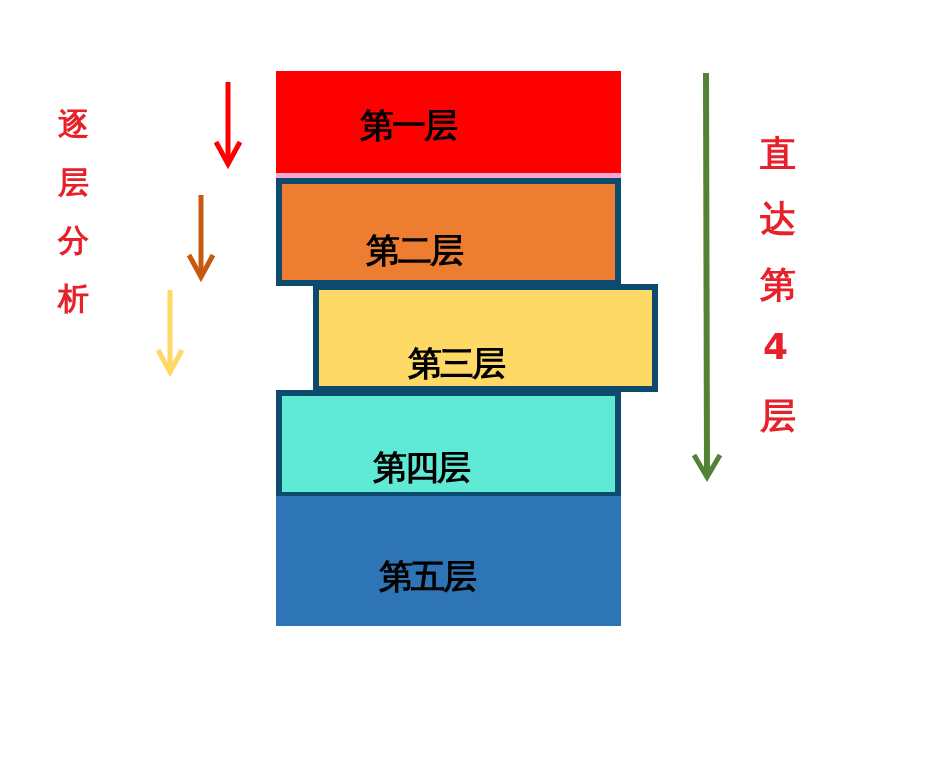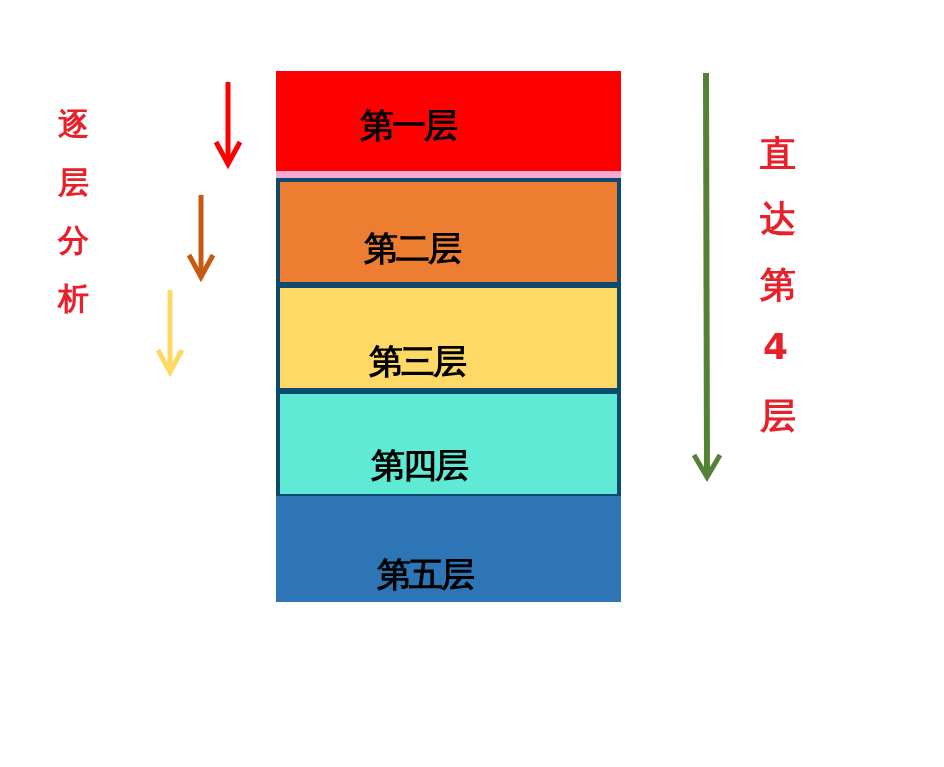--- a/index.html
+++ b/index.html
@@ -5,27 +5,27 @@
   html, body { margin: 0; padding: 0; }
   body {
     width: 944px; height: 767px; background: #ffffff;
     position: relative; overflow: hidden;
     font-family: "DejaVu Sans", "Liberation Sans", sans-serif;
   }
   .stack { position: absolute; left: 276px; top: 71px; width: 345px; }
   .layer {
     position: absolute; left: 0; width: 345px;
     box-sizing: border-box;
-    border: 4px solid #0c4a6e;
+    border: 6px solid #0c4a6e;
     display: flex; align-items: center;
     font-weight: bold; font-size: 34px; color: #000;
     letter-spacing: -2px;
   }
   .layer span { position: absolute; white-space: nowrap; }
-  .layer.l1 { border: none; border-bottom: 8px solid #f9a8d4; }
+  .layer.l1 { border: none; border-bottom: 6px solid #f9a8d4; }
   .vtext {
     position: absolute; color: #e8202a; font-weight: bold;
     font-size: 31px; text-align: center; width: 40px;
   }
   svg.arrow { position: absolute; overflow: visible; }
 </style>
 </head>
 <body>
 
 <div class="vtext" style="left:55px; top:0;">
@@ -48,27 +48,27 @@
   <polyline points="4,60 16,82 28,60" fill="none" stroke="#ffd966" stroke-width="5"></polyline>
 </svg>
 
 <div class="stack">
   <div class="layer l1" style="top:0; height:108px; background:#ff0000;">
     <span style="left:84px; top:32px;">第一层</span>
   </div>
   <div class="layer" style="top:107px; height:108px; background:#ed7d31;">
     <span style="left:84px; top:44px;">第二层</span>
   </div>
-  <div class="layer" style="top:213px; height:108px; background:#ffd966;">
+  <div class="layer" style="top:213px; height:108px; background:#ffd966;margin-left:37px;">
     <span style="left:89px; top:51px;">第三层</span>
   </div>
   <div class="layer" style="top:319px; height:108px; background:#5eead4;">
     <span style="left:91px; top:49px;">第四层</span>
   </div>
-  <div class="layer" style="top:425px; height:106px; background:#2e75b6; border-color:#2e75b6;">
+  <div class="layer" style="top:425px; height:130px; background:#2e75b6; border-color:#2e75b6;">
     <span style="left:97px; top:52px;">第五层</span>
   </div>
 </div>
 
 <svg class="arrow" style="left:690px; top:73px;" width="36" height="412">
   <line x1="16" y1="0" x2="17" y2="402" stroke="#548235" stroke-width="6"></line>
   <polyline points="4,382 17,404 30,382" fill="none" stroke="#548235" stroke-width="5"></polyline>
 </svg>
 
 <div class="vtext" style="left:760px; top:0;">

